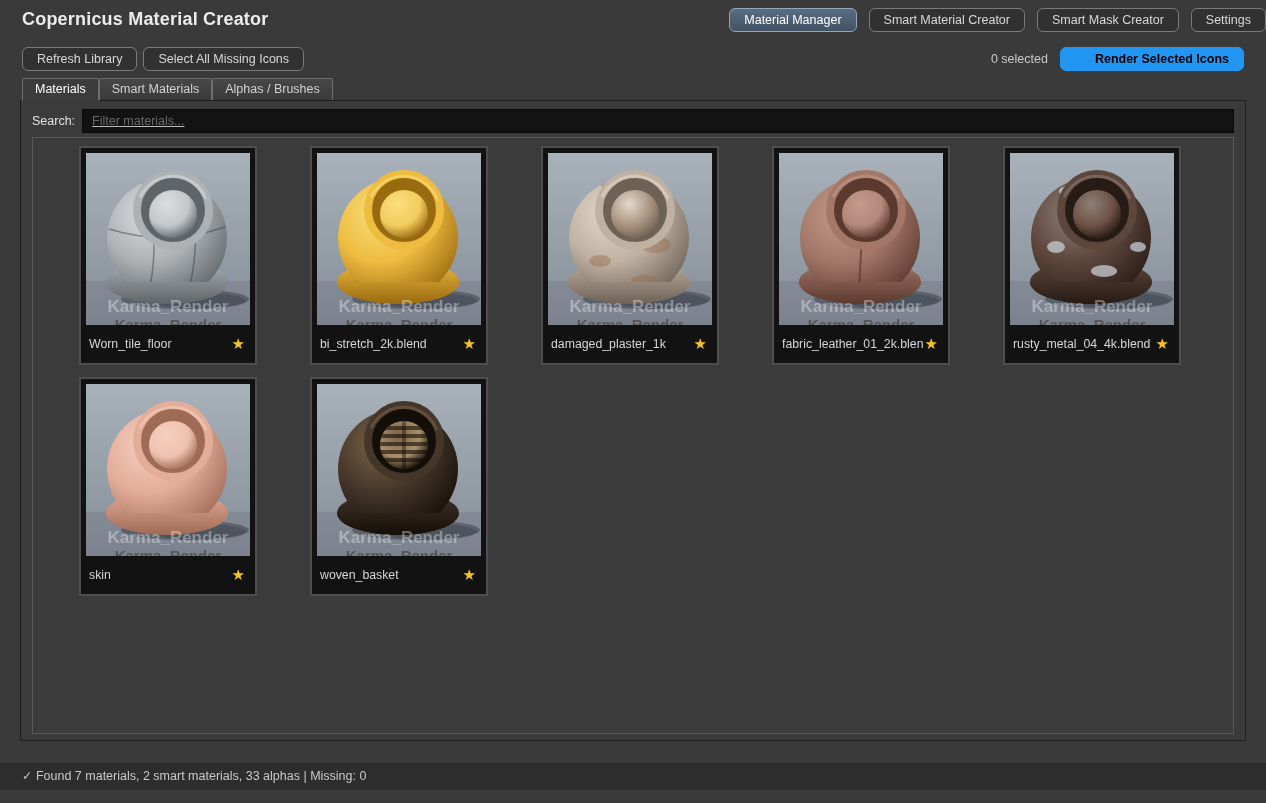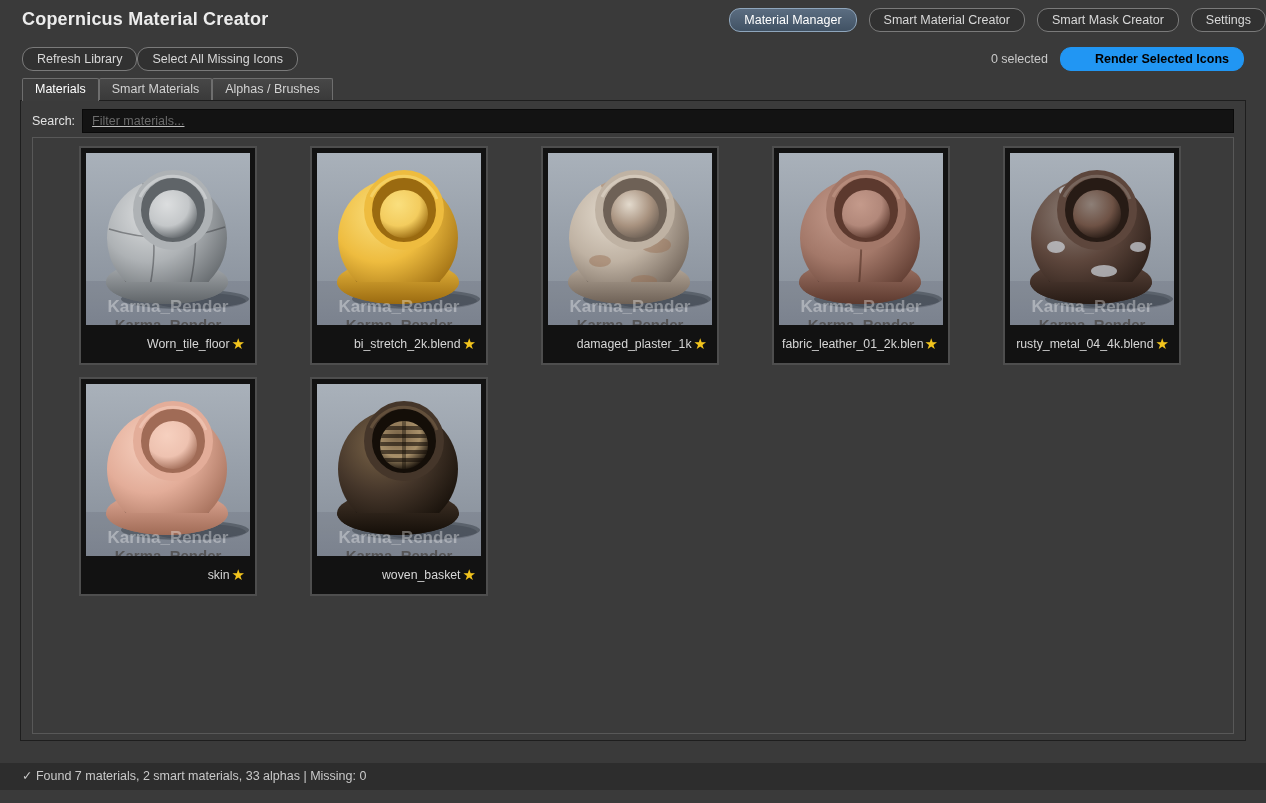--- a/index.html
+++ b/index.html
@@ -9,30 +9,30 @@
     font-family:"Liberation Sans", sans-serif;
     overflow:hidden;
     position:relative;
   }
   
   .header { display:flex; align-items:flex-start; padding:8px 0 0 22px; }
   .title { font-size:18px; font-weight:bold; color:#ececec; margin-right:auto; padding-top:1px; letter-spacing:.2px; }
   .nav { display:flex; gap:12px; }
   .btn {
     background:#313131; border:1px solid #7a7a7a; color:#d8d8d8;
-    font-size:12.5px; padding:4px 14px; border-radius:11px; cursor:pointer;
+    font-size:12.5px; padding:4px 14px; border-radius:6px; cursor:pointer;
     font-family:"Liberation Sans", sans-serif; white-space:nowrap;
   }
   .btn.nav-active {
     background:linear-gradient(#5b6d81,#41526
 4); background:linear-gradient(#5b6d81,#415264);
     border-color:#8fa6bc; color:#fff;
   }
   
-  .toolbar { display:flex; align-items:center; padding:0 22px; margin-top:15px; }
+  .toolbar { display:flex; align-items:center; gap:6px; padding:0 22px; margin-top:15px; }
   .btn-green { background:#4cab52; border-color:#4cab52; color:#fff; font-weight:bold; }
   .btn-blue  { background:#2196f3; border-color:#2196f3; color:#000000; font-weight:bold;padding-left:34px; }
   .toolbar .right { margin-left:auto; display:flex; align-items:center; gap:12px; }
   .sel-count { color:#c9c9c9; font-size:12.5px; }
   
   .tabs { display:flex; padding:0 22px; margin-top:7px; position:relative; z-index:2; }
   .tab {
     padding:3px 12px 4px; font-size:12.5px; color:#d2d2d2; cursor:pointer;
     background:linear-gradient(#474747,#3a3a3a);
     border:1px solid #6e6e6e; border-bottom:none; border-radius:2px 2px 0 0;
@@ -60,21 +60,21 @@
   }
   
   .card {
     width:178px; height:219px; background:#121212;
     border:2px solid #4e4e4e; cursor:pointer;
   }
   .thumb { width:164px; height:172px; margin:5px auto 0; display:block; }
   .thumb svg { display:block; }
   .card-label { height:37px; display:flex; align-items:center; padding:0 10px 0 8px; }
   .card-name {
-    flex:1; text-align:right; color:#d6d6d6; font-size:12.3px;
+    flex:1; text-align:left; color:#d6d6d6; font-size:12.3px;
     white-space:nowrap; overflow:hidden;
   }
   .card-star { color:#f2c41d; font-size:15px; margin-left:2px; cursor:pointer; line-height:1; }
   
   .status {
     margin-top:22px; background:#2d2d2d; height:27px; line-height:27px;
     color:#c9c9c9; font-size:12.5px; padding-left:22px;
   }
 </style>
 </head>

